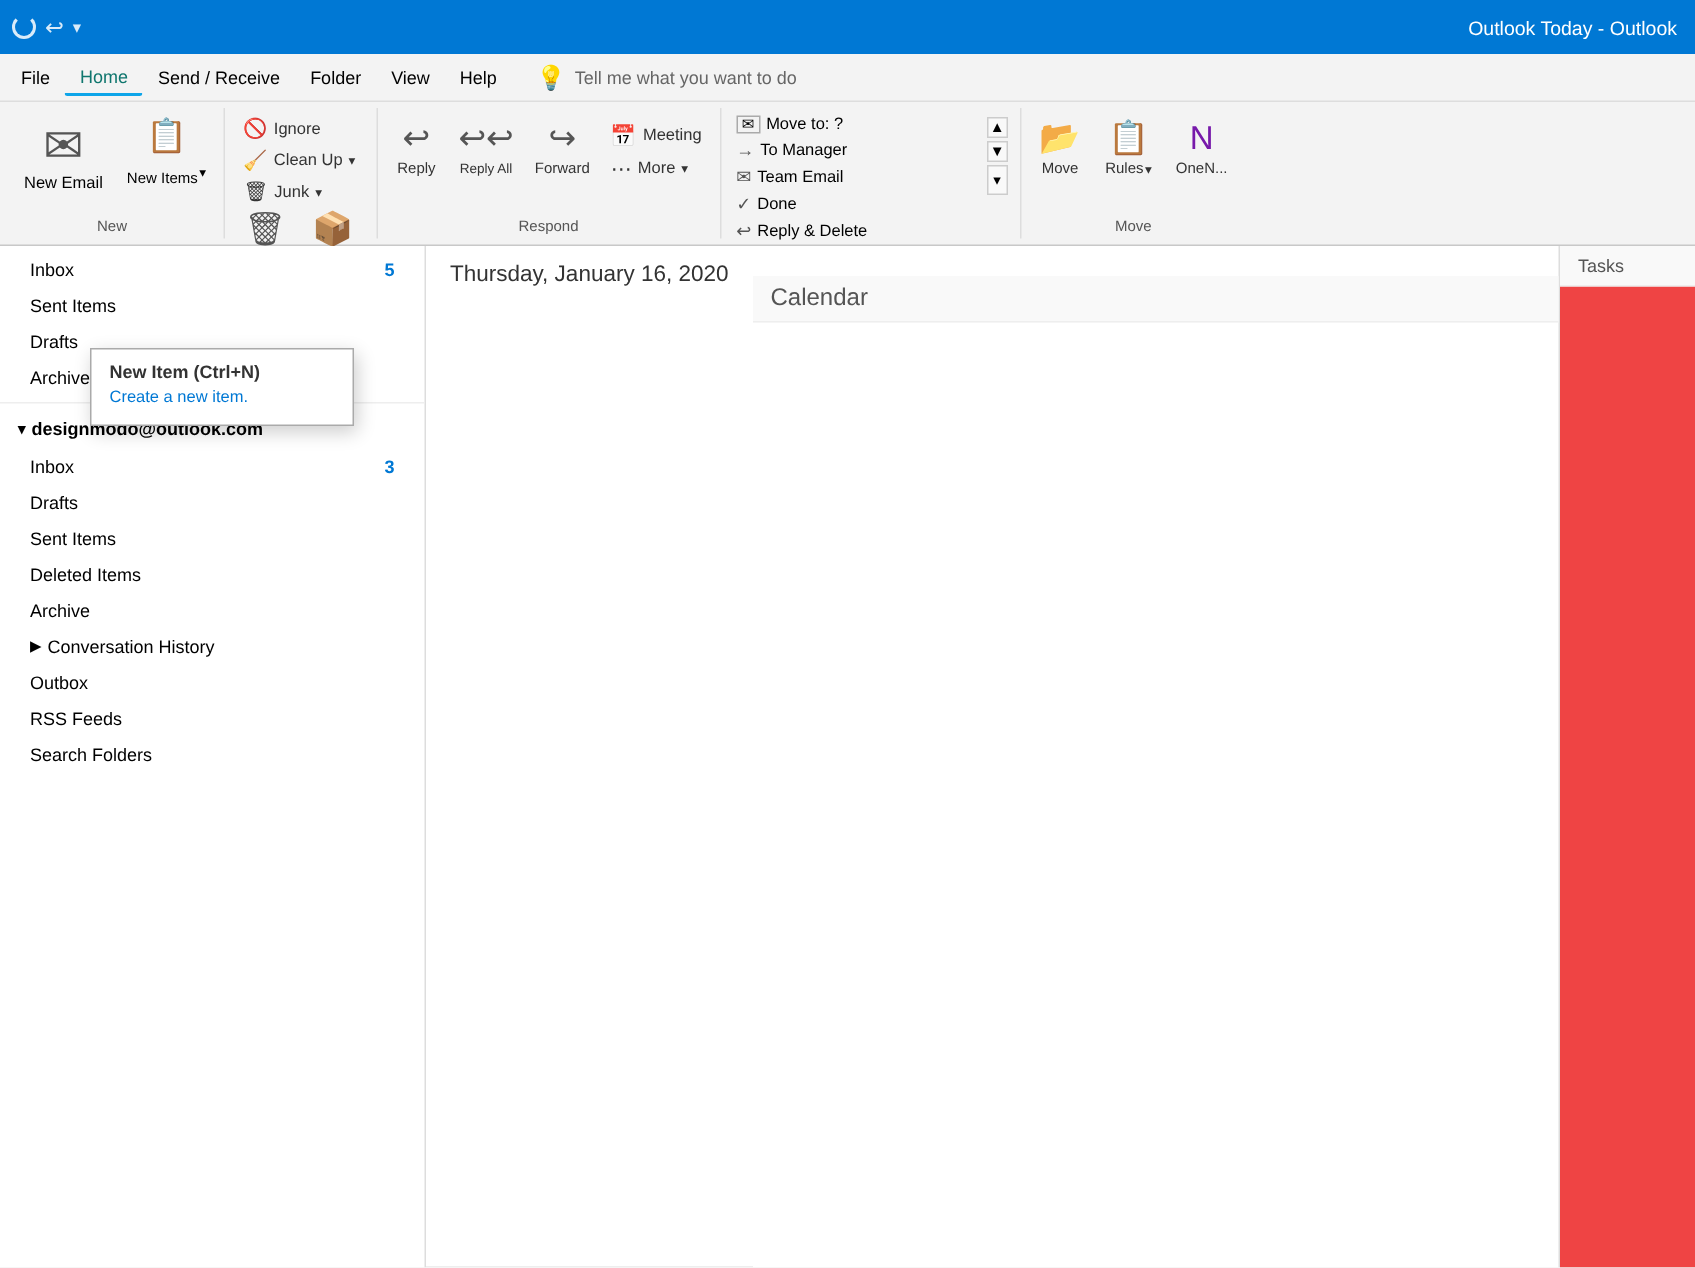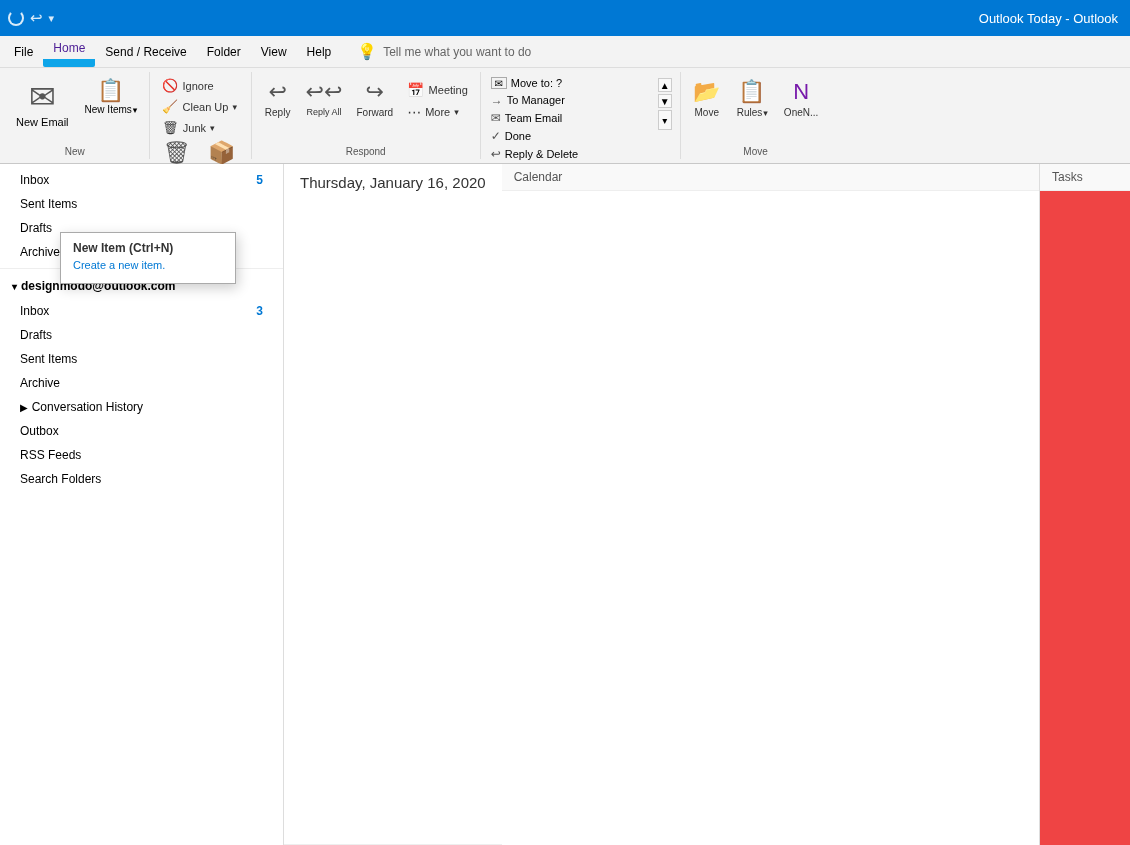--- a/index.html
+++ b/index.html
@@ -26,21 +26,21 @@
       align-items: center;
       padding: 0 4px;
       border-bottom: 1px solid #ddd;
     }
     .menu-item {
       padding: 4px 10px;
       font-size: 12px;
       cursor: pointer;
       border-radius: 2px;
     }
-    .menu-item.active { color: #4c1d95; border-bottom: 8px solid #0ea5e9; }
+    .menu-item.active { color: #0f766e; border-bottom: 2px solid #0ea5e9; }
     .tell-me {
       margin-left: 16px;
       display: flex;
       align-items: center;
       gap: 6px;
       color: #555;
       font-size: 12px;
     }
     .lightbulb { font-size: 16px; }
 
@@ -238,24 +238,25 @@
       display: flex;
       flex: 1;
     }
     .calendar-panel {
       flex: 1;
       background: white;
       border-right: 1px solid #ddd;
     }
     .calendar-panel-header {
       padding: 6px 12px;
-      font-size: 12px;
+      font-size: 16px;
       color: #555;
       border-bottom: 1px solid #eee;
       background: #f9f9f9;
+      margin-top: 20px;
     }
     .tasks-panel {
       width: 90px;
       background: #ef4444;
     }
     .tasks-panel-header {
       padding: 6px 12px;
       font-size: 12px;
       color: #555;
       border-bottom: 1px solid #eee;
@@ -293,21 +294,21 @@
 
   <div class="ribbon-group">
     <div class="ribbon-group-content">
       <div class="new-email-btn">
         <span style="font-size:32px;color:#555;">✉</span>
         <span>New Email</span>
       </div>
       <div class="new-items-btn">
         <span style="font-size:22px;color:#555;">📋</span>
         <div style="display:flex;align-items:center;gap:1px;">
-          <span style="font-size:10px;">New Items</span>
+          <span style="font-size:10px;margin-top:10px;">New Items</span>
           <span style="font-size:9px;">▾</span>
         </div>
       </div>
     </div>
     <div class="ribbon-group-label">New</div>
   </div>
 
   <div class="ribbon-group">
     <div class="ribbon-group-content" style="flex-direction:column;gap:2px;">
       <div class="ribbon-btn-small">
@@ -464,20 +465,23 @@
       <span class="folder-name">Inbox</span>
       <span class="folder-count">3</span>
     </div>
     <div class="sidebar-folder">
       <span class="folder-name">Drafts</span>
     </div>
     <div class="sidebar-folder">
       <span class="folder-name">Sent Items</span>
     </div>
     <div class="sidebar-folder">
+      <span class="folder-name">Deleted Items</span>
+    </div>
+    <div class="sidebar-folder">
       <span class="folder-name">Archive</span>
     </div>
     <div class="sidebar-folder">
       <div style="display:flex;align-items:center;gap:4px;">
         <span style="font-size:10px;">▶</span>
         <span class="folder-name">Conversation History</span>
       </div>
     </div>
     <div class="sidebar-folder">
       <span class="folder-name">Outbox</span>

